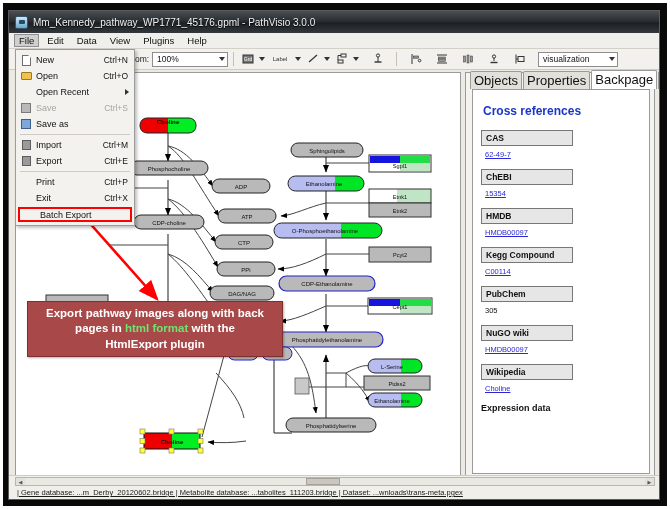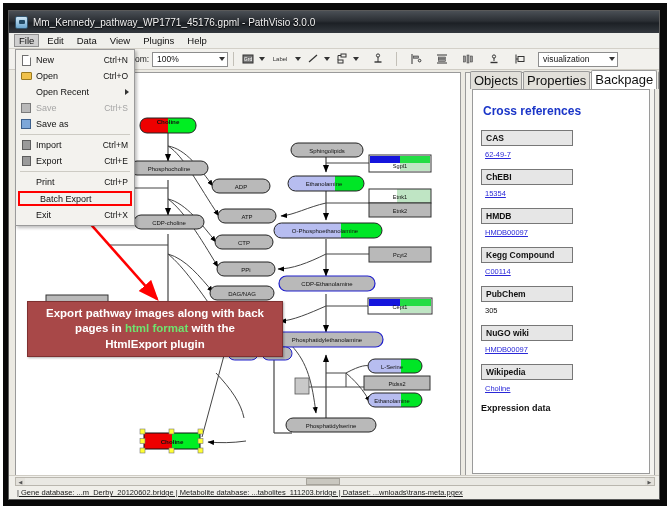--- a/index.html
+++ b/index.html
@@ -613,28 +613,28 @@
           </span>
         <span class="fm-label">Export</span>
         <span class="fm-accel">Ctrl+E</span>
       </div>
       <div class="fm-sep"></div>
       <div class="fm-row">
         <span class="fm-ico"></span>
         <span class="fm-label">Print</span>
         <span class="fm-accel">Ctrl+P</span>
       </div>
+      <div class="fm-row">
+        <span class="fm-ico"></span>
+        <span class="fm-label">Exit</span>
+        <span class="fm-accel">Ctrl+X</span>
+      </div>
       <div class="fm-row highlight">
         <span class="fm-ico"></span>
         <span class="fm-label">Batch Export</span>
-      </div>
-      <div class="fm-row">
-        <span class="fm-ico"></span>
-        <span class="fm-label">Exit</span>
-        <span class="fm-accel">Ctrl+X</span>
       </div>
     </div>
 
     <div id="statusbar">
       <div id="hscroll">
         <div class="lbtn">◀</div>
         <div class="thumb"></div>
         <div class="rbtn">▶</div>
       </div>
       <div id="status-text">| Gene database: ...m_Derby_20120602.bridge | Metabolite database: ...tabolites_111203.bridge | Dataset: ...wnloads\trans-meta.pgex</div>

